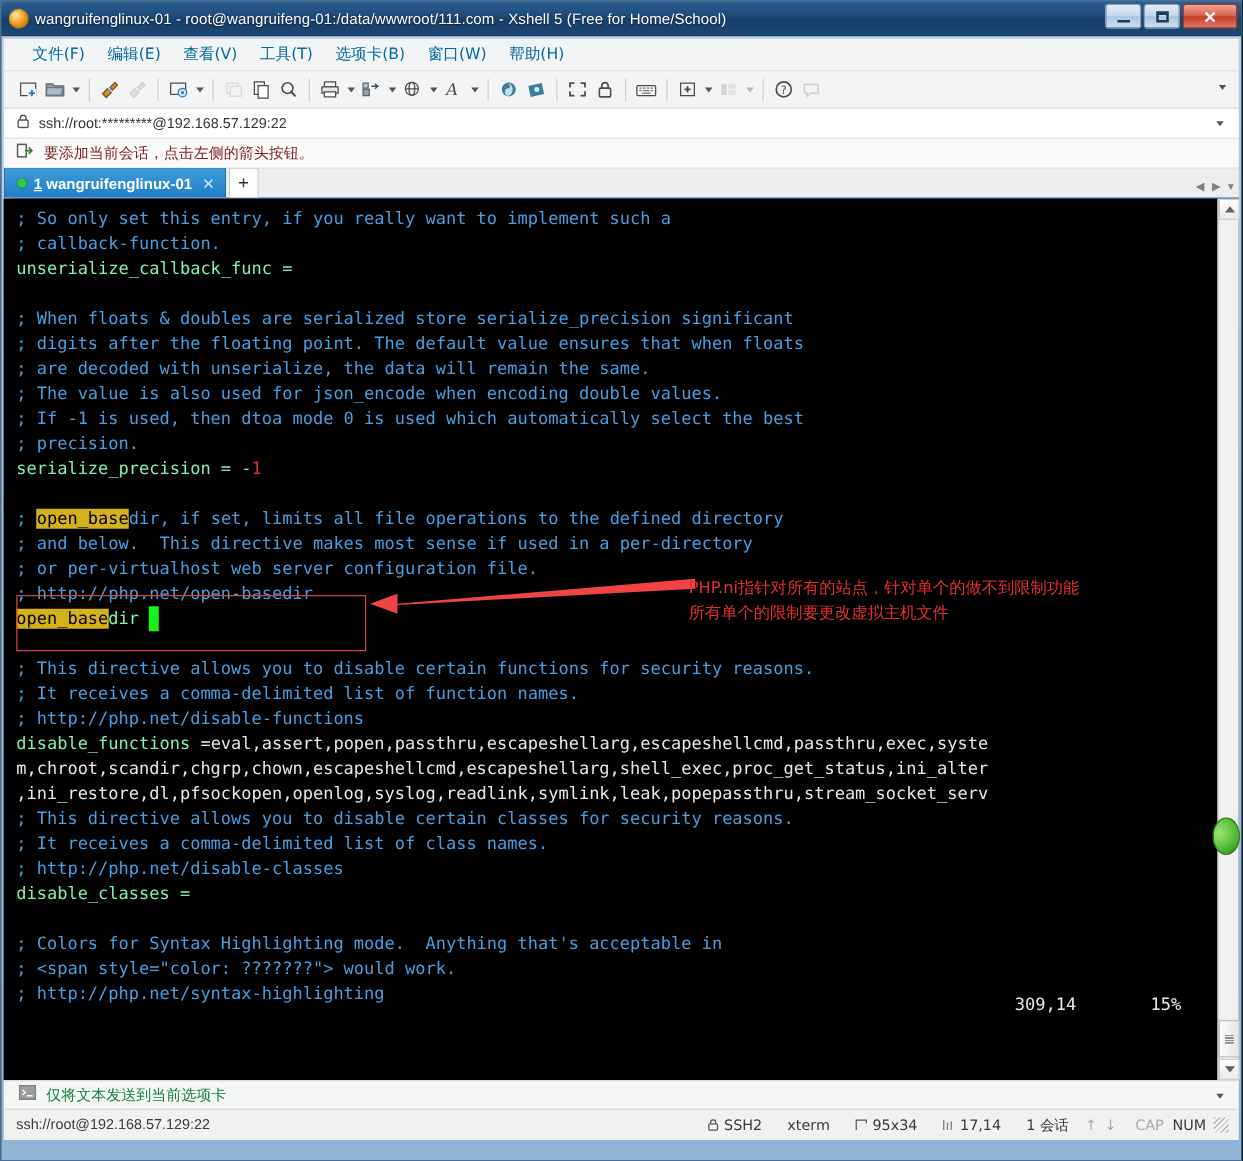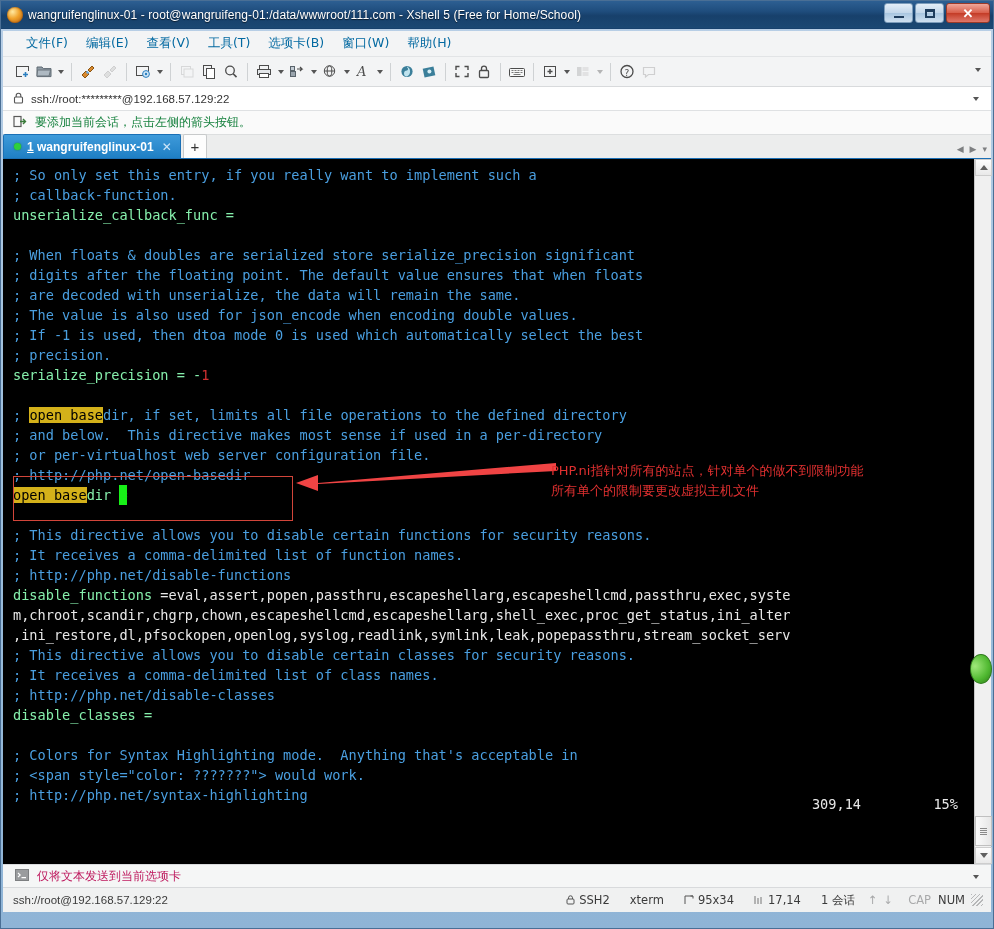--- a/index.html
+++ b/index.html
@@ -84,21 +84,21 @@
     font-family:"Liberation Sans",sans-serif;
   }
   #addr-caret { position:absolute;right:10px;top:10px; }
 
   
   #noticebar {
     height:24px;background:#fafafa;margin:0 2px;display:flex;align-items:center;
     padding-left:10px;border-bottom:1px solid #dcdedf;
   }
   #noticebar .notetext {
-    font-size:12px;color:#15803d;margin-left:8px;
+    font-size:12px;color:#7f1d1d;margin-left:8px;
     font-family:"DejaVu Sans","Liberation Sans",sans-serif;
   }
 
   
   #tabbar {
     height:24px;background:#eceded;margin:0 2px;display:flex;align-items:flex-end;
     position:relative;border-bottom:1px solid #1a6fb5;
   }
   .tab {
     height:24px;display:flex;align-items:center;padding:0 8px 0 10px;
@@ -153,21 +153,21 @@
     font-size:13px;line-height:20px;white-space:nowrap;
   }
   #annot-arrow { position:absolute;left:285px;top:300px;width:270px;height:48px;pointer-events:none; }
 
   
   #term-pos {
     position:absolute;right:130px;bottom:52px;color:#e8e8e8;
     font-family:"DejaVu Sans Mono","Liberation Mono",monospace;font-size:13.6px;
   }
   #term-zoom {
-    position:absolute;right:33px;bottom:52px;color:#e8e8e8;
+    position:absolute;right:46px;bottom:52px;color:#e8e8e8;
     font-family:"DejaVu Sans Mono","Liberation Mono",monospace;font-size:13.6px;
   }
 
   
   #term-scroll {
     flex:0 0 17px;width:17px;background:#f0f0f0;border-left:1px solid #c8c8c8;
     position:relative;
   }
   .sb-arrow {
     position:absolute;left:0;width:17px;height:17px;background:linear-gradient(to bottom,#fdfdfd,#e9e9e9);
@@ -193,21 +193,21 @@
     background:radial-gradient(circle at 20% 40%,#9fe87a 0%,#4fb830 60%,#2c7a18 100%);
     border:1px solid #2f7a1c;z-index:5;overflow:hidden;
   }
 
   
   #sendbar {
     height:24px;background:#f5f6f6;margin:0 2px;display:flex;align-items:center;
     padding-left:12px;border-top:1px solid #d8dadc;border-bottom:1px solid #d8dadc;position:relative;
   }
   #sendbar .sendtext {
-    font-size:12px;color:#be185d;margin-left:8px;
+    font-size:12px;color:#15803d;margin-left:8px;
     font-family:"DejaVu Sans","Liberation Sans",sans-serif;
   }
   #send-caret { position:absolute;right:10px;top:10px; }
 
   
   #statusbar {
     height:24px;background:#f0f1f1;margin:0 2px;display:flex;align-items:center;
     padding:0 8px 0 10px;font-size:11.5px;color:#3a3a3a;position:relative;
   }
   #statusbar .sleft { font-family:"Liberation Sans",sans-serif; }

